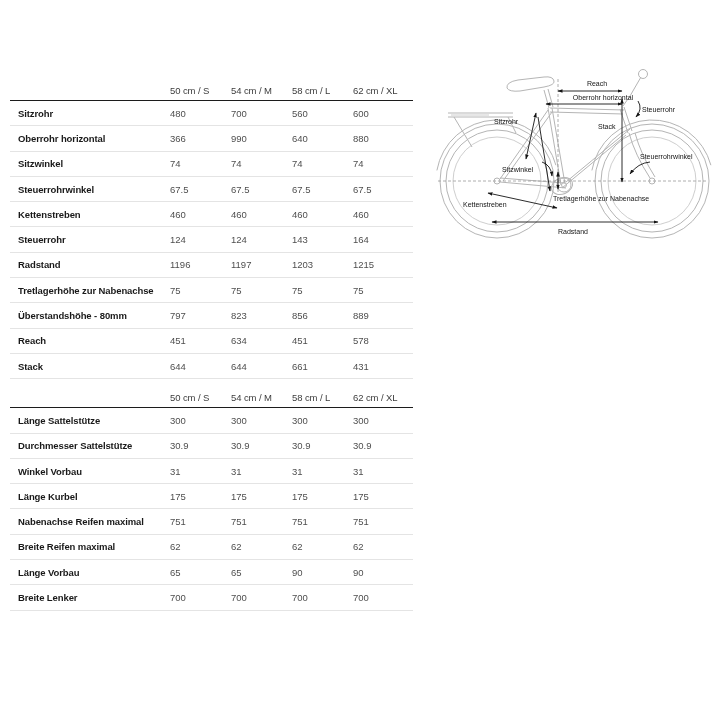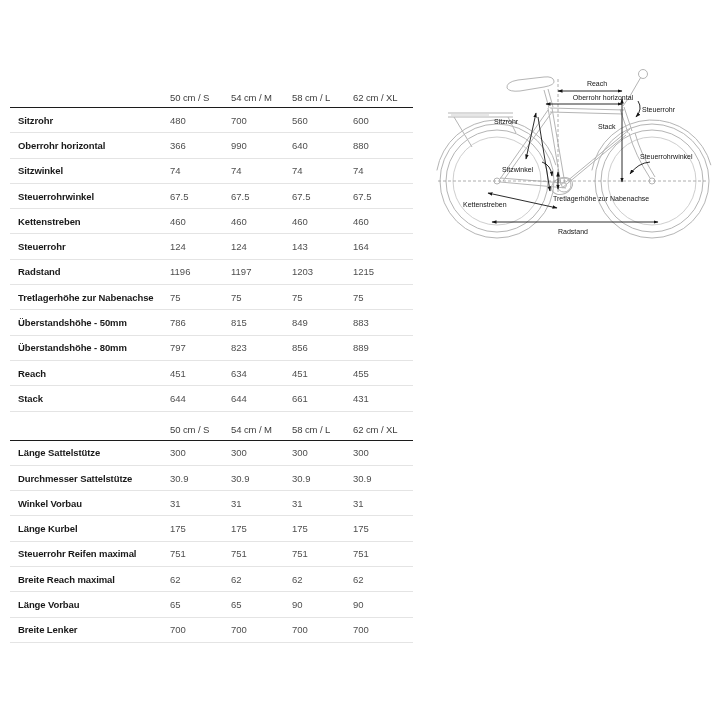--- a/index.html
+++ b/index.html
@@ -3,21 +3,21 @@
 <meta charset="utf-8">
 <style>
   * { margin:0; padding:0; box-sizing:border-box; }
   html,body { width:720px; height:720px; }
   body {
     background:#ffffff;
     font-family:"Liberation Sans", sans-serif;
     position:relative;
     overflow:hidden;
   }
-  .spec-tables { position:absolute; left:10px; top:80px; width:403px;margin-top:7px; }
+  .spec-tables { position:absolute; left:10px; top:80px; width:403px; }
   .grid {
     display:grid;
     grid-template-columns:160px 61px 61px 61px 60px;
     align-items:center;
   }
   .thead {
     height:21px;
     border-bottom:1.6px solid #1c1c1c;
     color:#3c3c3c;
     font-size:9.5px;
@@ -122,42 +122,35 @@
       </div>
 
       <div class="grid row">
         <div class="cell label">Tretlagerhöhe zur Nabenachse</div>
         <div class="cell val">75</div>
         <div class="cell val">75</div>
         <div class="cell val">75</div>
         <div class="cell val">75</div>
       </div>
 
-      <div class="grid row">
-        <div class="cell label">Überstandshöhe - 50mm</div>
-        <div class="cell val">786</div>
-        <div class="cell val">815</div>
-        <div class="cell val">849</div>
-        <div class="cell val">883</div>
-      </div>
 
       <div class="grid row">
         <div class="cell label">Überstandshöhe - 80mm</div>
         <div class="cell val">797</div>
         <div class="cell val">823</div>
         <div class="cell val">856</div>
         <div class="cell val">889</div>
       </div>
 
       <div class="grid row">
         <div class="cell label">Reach</div>
         <div class="cell val">451</div>
         <div class="cell val">634</div>
         <div class="cell val">451</div>
-        <div class="cell val">455</div>
+        <div class="cell val">578</div>
       </div>
 
       <div class="grid row">
         <div class="cell label">Stack</div>
         <div class="cell val">644</div>
         <div class="cell val">644</div>
         <div class="cell val">661</div>
         <div class="cell val">431</div>
       </div>
     </div>
@@ -200,29 +193,29 @@
 
       <div class="grid row">
         <div class="cell label">Länge Kurbel</div>
         <div class="cell val">175</div>
         <div class="cell val">175</div>
         <div class="cell val">175</div>
         <div class="cell val">175</div>
       </div>
 
       <div class="grid row">
-        <div class="cell label">Steuerrohr Reifen maximal</div>
+        <div class="cell label">Nabenachse Reifen maximal</div>
         <div class="cell val">751</div>
         <div class="cell val">751</div>
         <div class="cell val">751</div>
         <div class="cell val">751</div>
       </div>
 
       <div class="grid row">
-        <div class="cell label">Breite Reach maximal</div>
+        <div class="cell label">Breite Reifen maximal</div>
         <div class="cell val">62</div>
         <div class="cell val">62</div>
         <div class="cell val">62</div>
         <div class="cell val">62</div>
       </div>
 
       <div class="grid row">
         <div class="cell label">Länge Vorbau</div>
         <div class="cell val">65</div>
         <div class="cell val">65</div>

